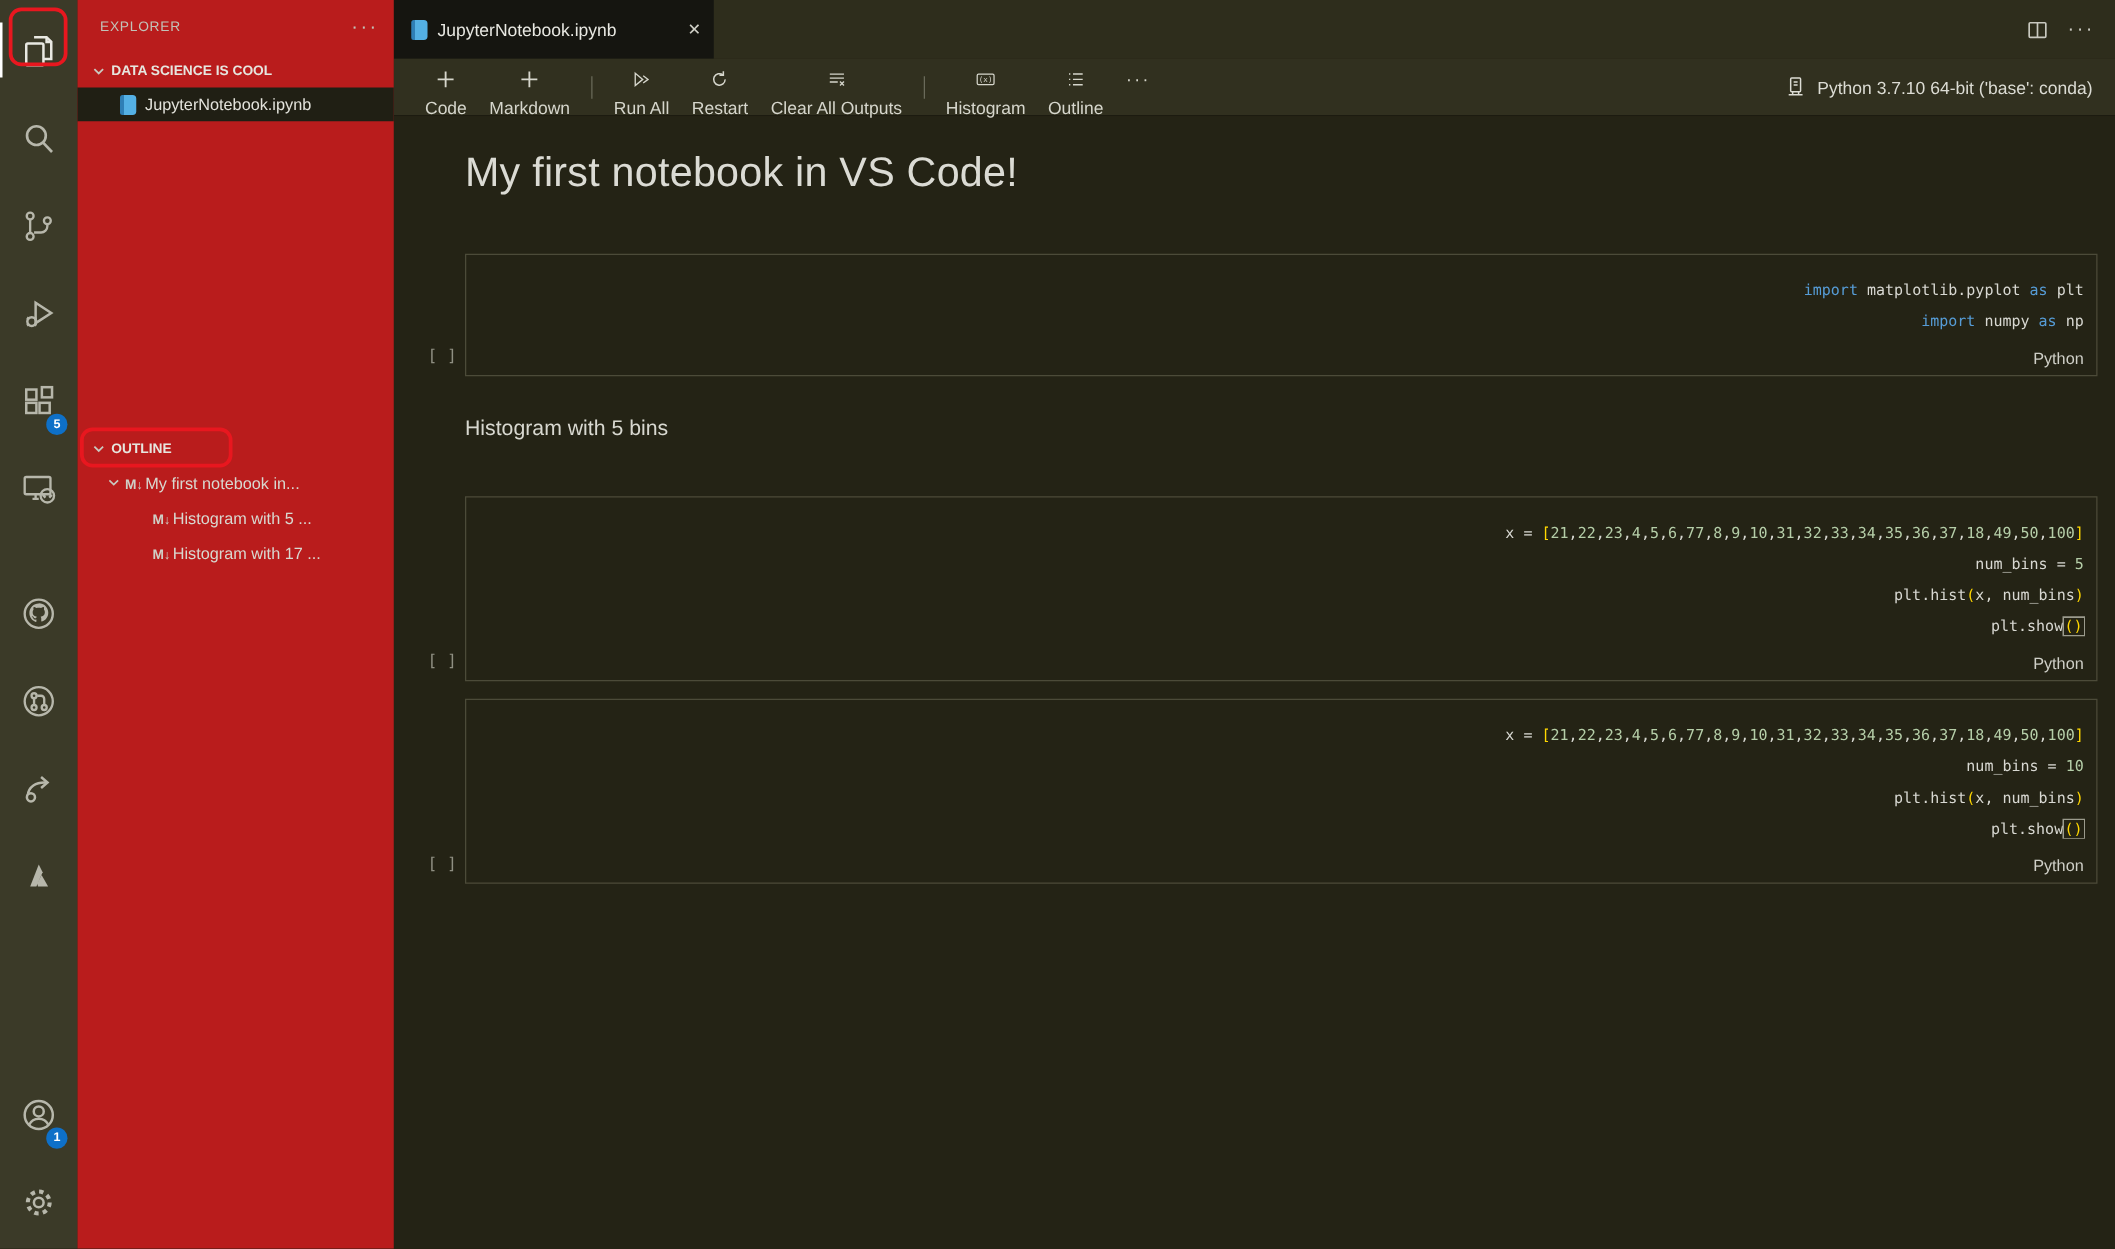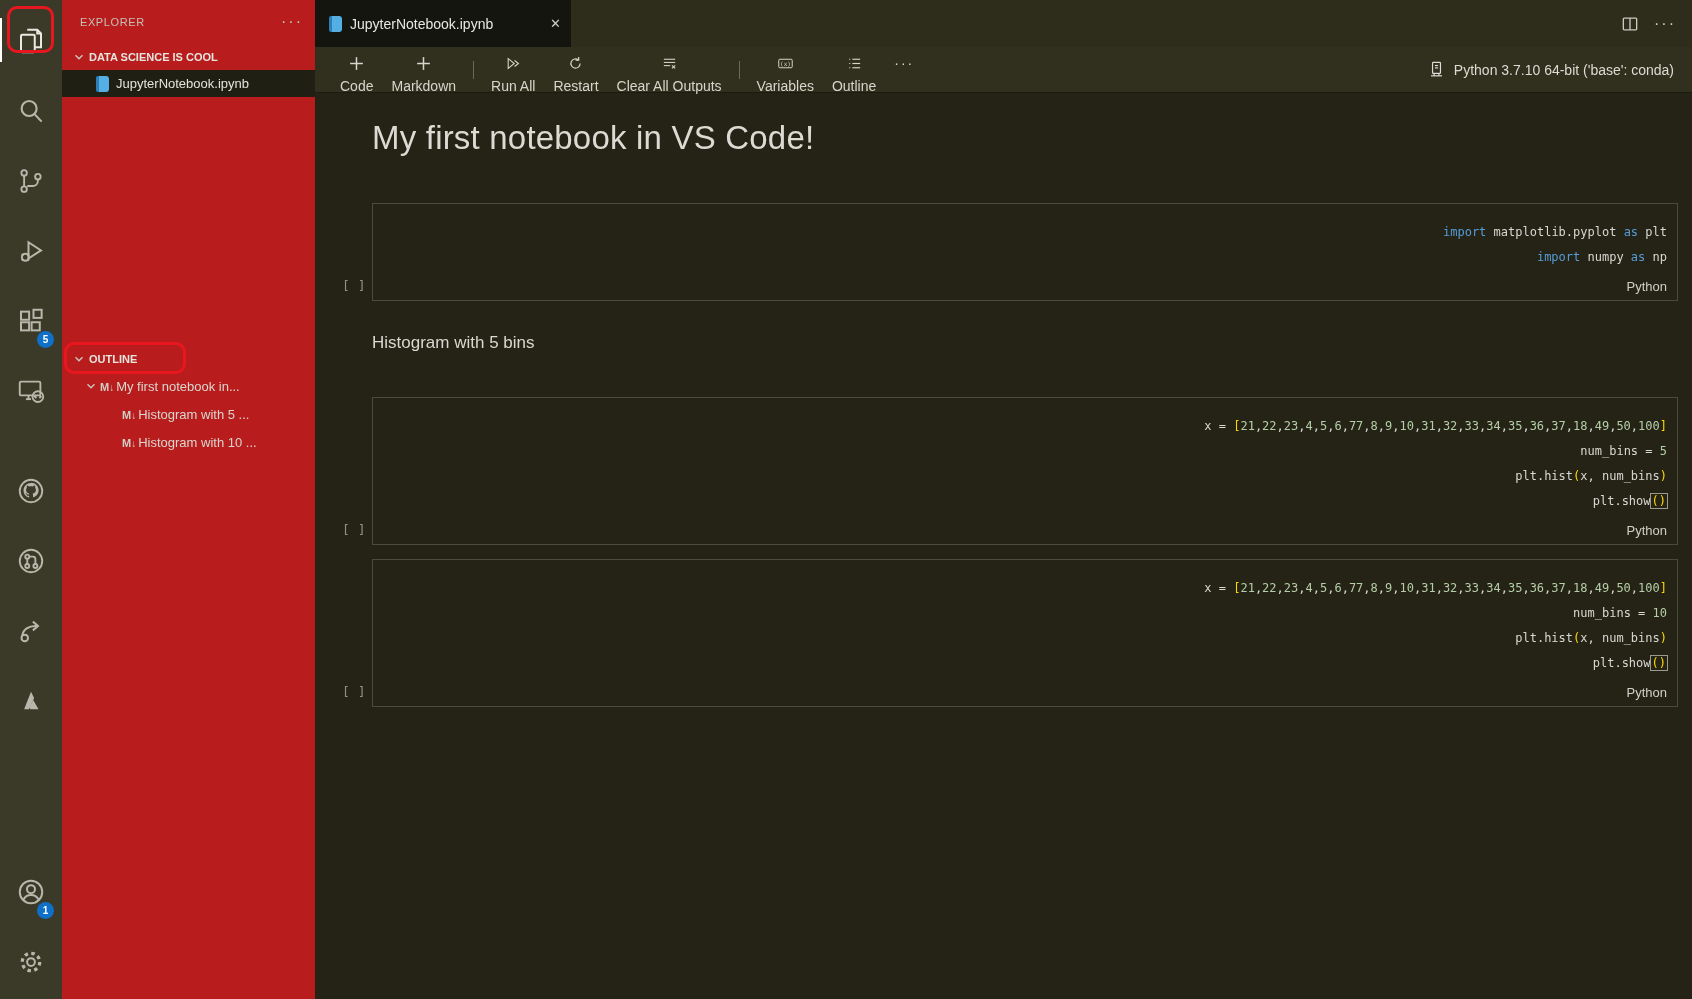--- a/index.html
+++ b/index.html
@@ -211,21 +211,21 @@
             </svg>
             <span class="md-ic"><b>M</b><span>↓</span></span>
             <span style="margin-left:2px;">My first notebook in...</span>
           </div>
           <div class="sb-row" style="padding-left:60px;">
             <span class="md-ic"><b>M</b><span>↓</span></span>
             <span style="margin-left:2px;">Histogram with 5 ...</span>
           </div>
           <div class="sb-row" style="padding-left:60px;">
             <span class="md-ic"><b>M</b><span>↓</span></span>
-            <span style="margin-left:2px;">Histogram with 10 ...</span>
+            <span style="margin-left:2px;">Histogram with 17 ...</span>
           </div>
         </div>
       <div class="red-box" style="left:2px; top:-4px; width:122px; height:32px;"></div>
     </div>
   </aside>
 
   <main class="editor">
     <div class="tabstrip">
       <div class="tab">
         <span class="nb-file-icon"></span>
@@ -293,21 +293,21 @@
             <span>Clear All Outputs</span>
           </span>
           <span class="tb-div"></span>
           <span class="tb-btn">
             <span style="display:flex;">
               <svg viewBox="0 0 24 24" fill="none" stroke="currentColor" stroke-width="1.4">
                 <rect x="2.5" y="6" width="19" height="12" rx="1.5"></rect>
                 <text x="12" y="15.4" text-anchor="middle" font-size="8.5" font-family="monospace" fill="currentColor" stroke="none">(x)</text>
               </svg>
             </span>
-            <span>Variables</span>
+            <span>Histogram</span>
           </span>
           <span class="tb-btn">
             <span style="display:flex;">
               <svg viewBox="0 0 24 24" fill="none" stroke="currentColor" stroke-width="1.6">
                 <line x1="9" y1="6" x2="20" y2="6"></line>
                 <line x1="9" y1="12" x2="20" y2="12"></line>
                 <line x1="9" y1="18" x2="20" y2="18"></line>
                 <line x1="4.5" y1="6" x2="6" y2="6"></line>
                 <line x1="4.5" y1="12" x2="6" y2="12"></line>
                 <line x1="4.5" y1="18" x2="6" y2="18"></line>

